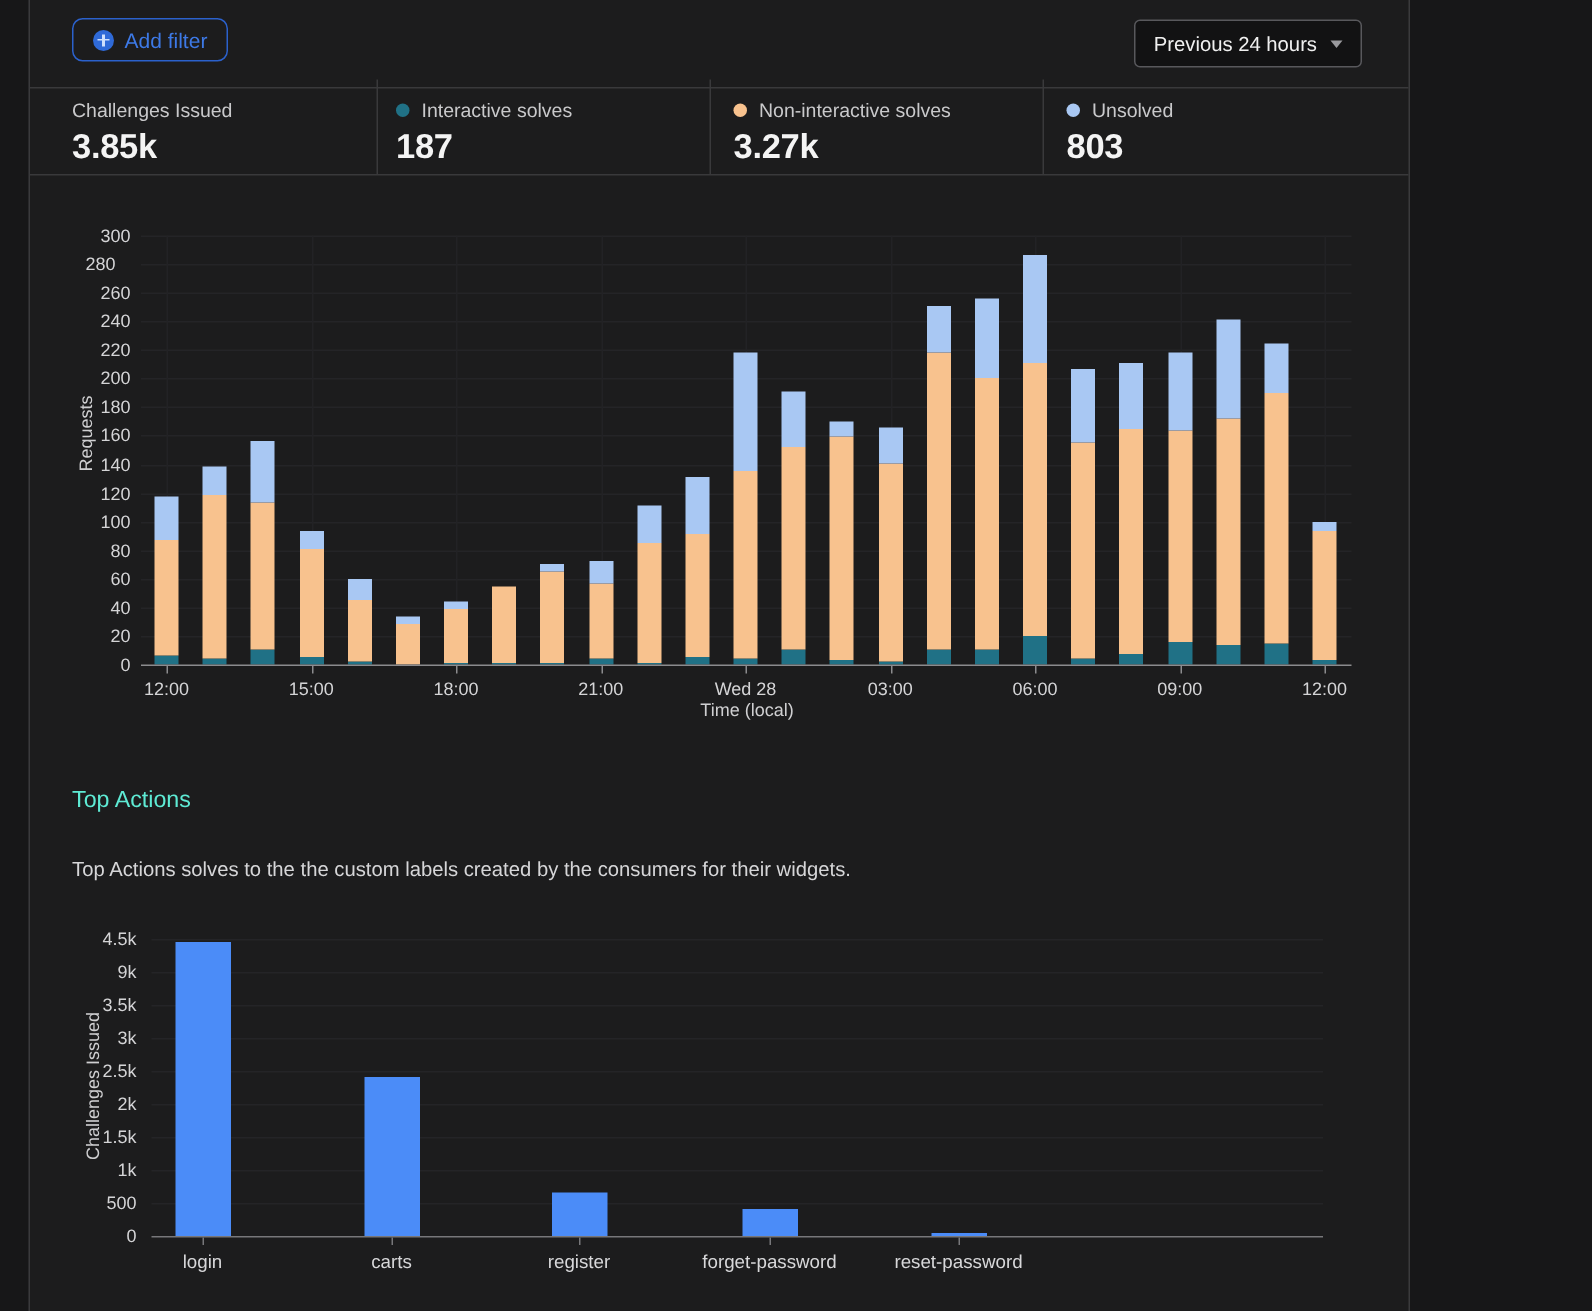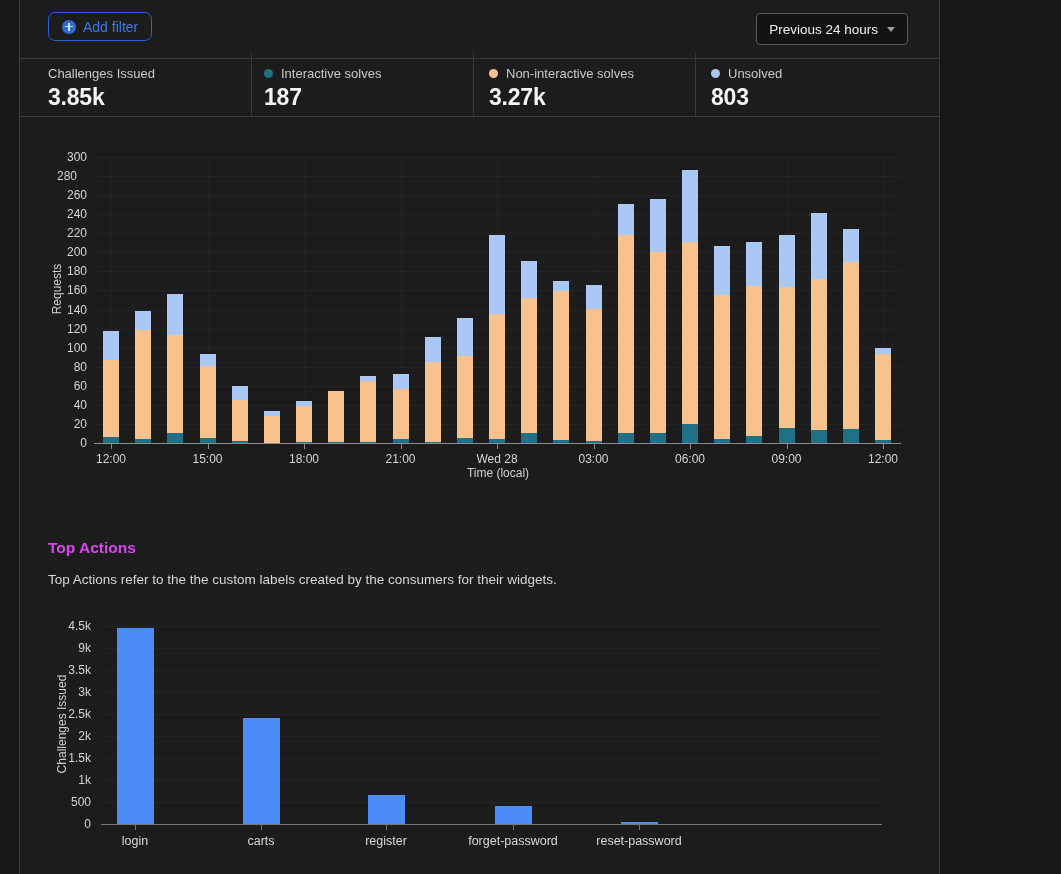--- a/index.html
+++ b/index.html
@@ -34,21 +34,21 @@
   .axis-line  { position:absolute; height:1px; background:#8b8b8e; }
   .tickmark   { position:absolute; width:1px; height:5px; background:#8b8b8e; }
   .ytick { position:absolute; width:40px; text-align:right; font-size:12px; color:#d4d4d6; height:14px; line-height:14px; }
   .xtick { position:absolute; width:70px; text-align:center; font-size:12px; color:#d4d4d6; }
   .cat-label { position:absolute; width:120px; text-align:center; font-size:12.5px; color:#d8d8da; }
   .bar-seg { position:absolute; }
   .ylab { position:absolute; width:200px; text-align:center; font-size:12px; color:#cfcfd1;
           transform:rotate(-90deg); }
   .xlab { position:absolute; width:200px; text-align:center; font-size:12px; color:#cfcfd1; }
   
-  #ta-title { position:absolute; left:28px; top:539px; font-size:15.5px; font-weight:700; color:#d946ef; }
+  #ta-title { position:absolute; left:28px; top:525px; font-size:15.5px; font-weight:400; color:#5eead4; }
   #ta-desc  { position:absolute; left:28px; top:572px; font-size:13.5px; color:#d6d6d8; }
   .layer { position:absolute; left:0; top:0; width:100%; height:100%; }
 </style>
 </head>
 <body>
 
 <div id="panel">
 
   <div id="topbar">
     <button id="add-filter" style="color: rgb(61, 121, 230);">
@@ -226,21 +226,21 @@
       <div class="xtick" style="left: 538.505px; top: 452px;">03:00</div>
       <div class="tickmark" style="left: 670.006px; top: 444px;"></div>
       <div class="xtick" style="left: 635.006px; top: 452px;">06:00</div>
       <div class="tickmark" style="left: 766.507px; top: 444px;"></div>
       <div class="xtick" style="left: 731.507px; top: 452px;">09:00</div>
       <div class="tickmark" style="left: 863.008px; top: 444px;"></div>
       <div class="xtick" style="left: 828.008px; top: 452px;">12:00</div>
     </div>
 
   <div id="ta-title">Top Actions</div>
-  <div id="ta-desc">Top Actions refer to the the custom labels created by the consumers for their widgets.</div>
+  <div id="ta-desc">Top Actions solves to the the custom labels created by the consumers for their widgets.</div>
 
   <div class="ylab" style="left:-58px; top:717px;">Challenges Issued</div>
   <div class="layer" id="chart2-layer">
       <div class="ytick" style="left: 31px; top: 817px;">0</div>
       <div class="gridline-h" style="left: 81px; top: 802px; width: 781px;"></div>
       <div class="ytick" style="left: 31px; top: 795px;">500</div>
       <div class="gridline-h" style="left: 81px; top: 780px; width: 781px;"></div>
       <div class="ytick" style="left: 31px; top: 773px;">1k</div>
       <div class="gridline-h" style="left: 81px; top: 758px; width: 781px;"></div>
       <div class="ytick" style="left: 31px; top: 751px;">1.5k</div>

